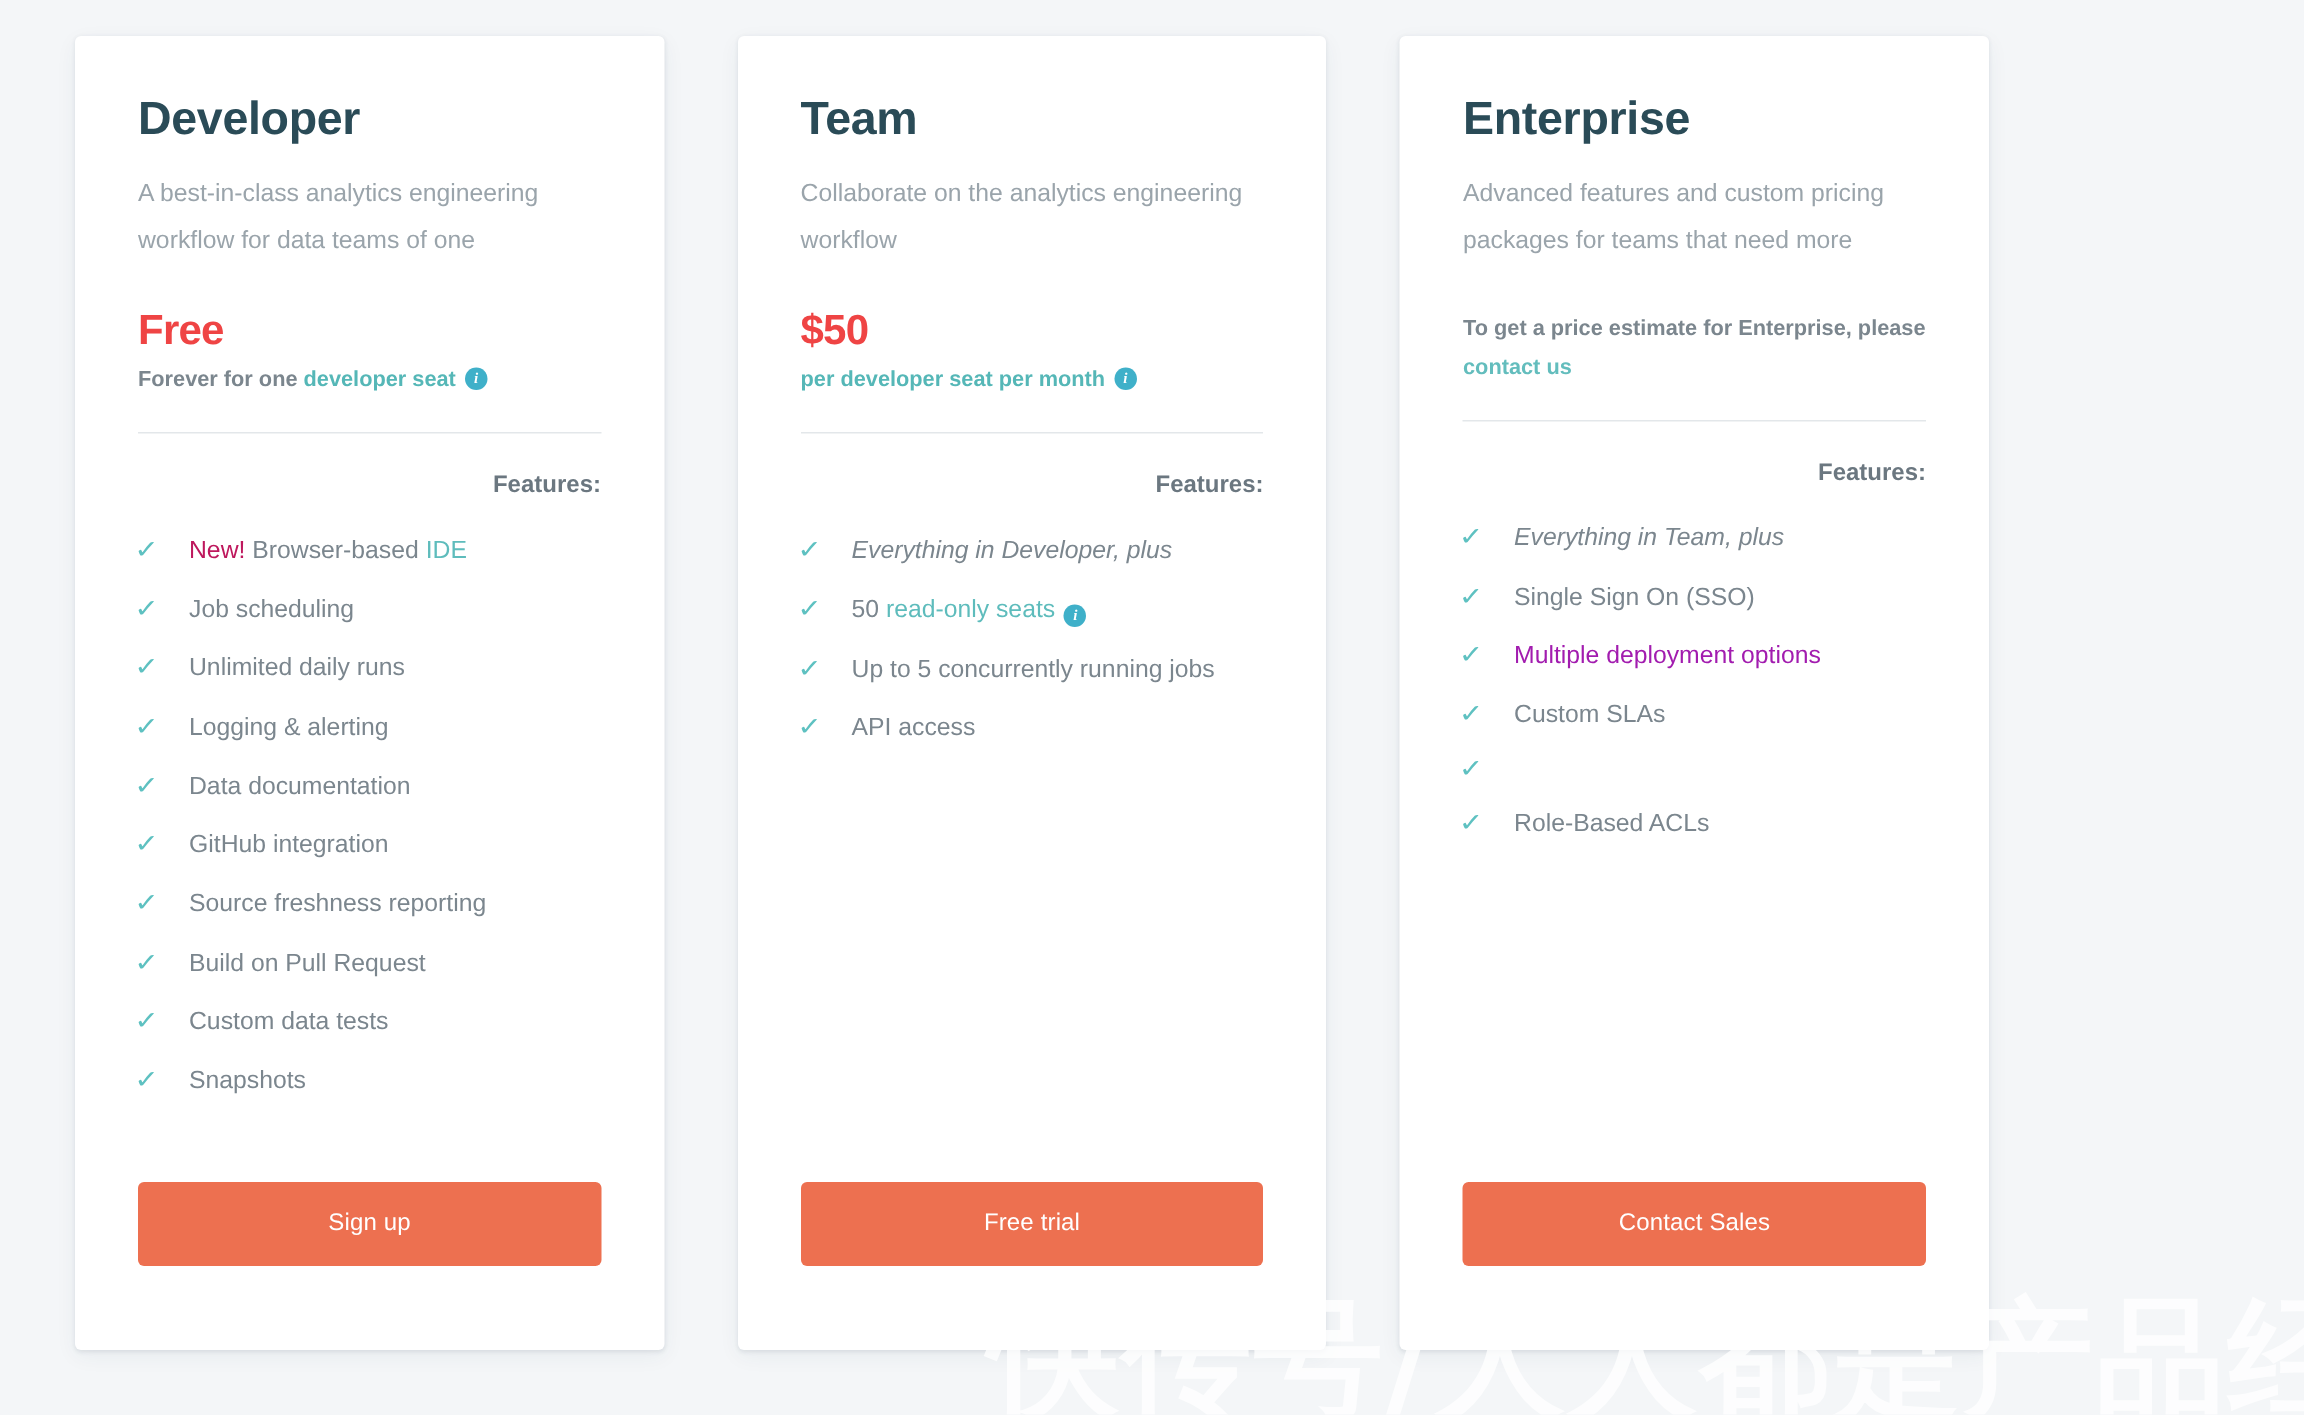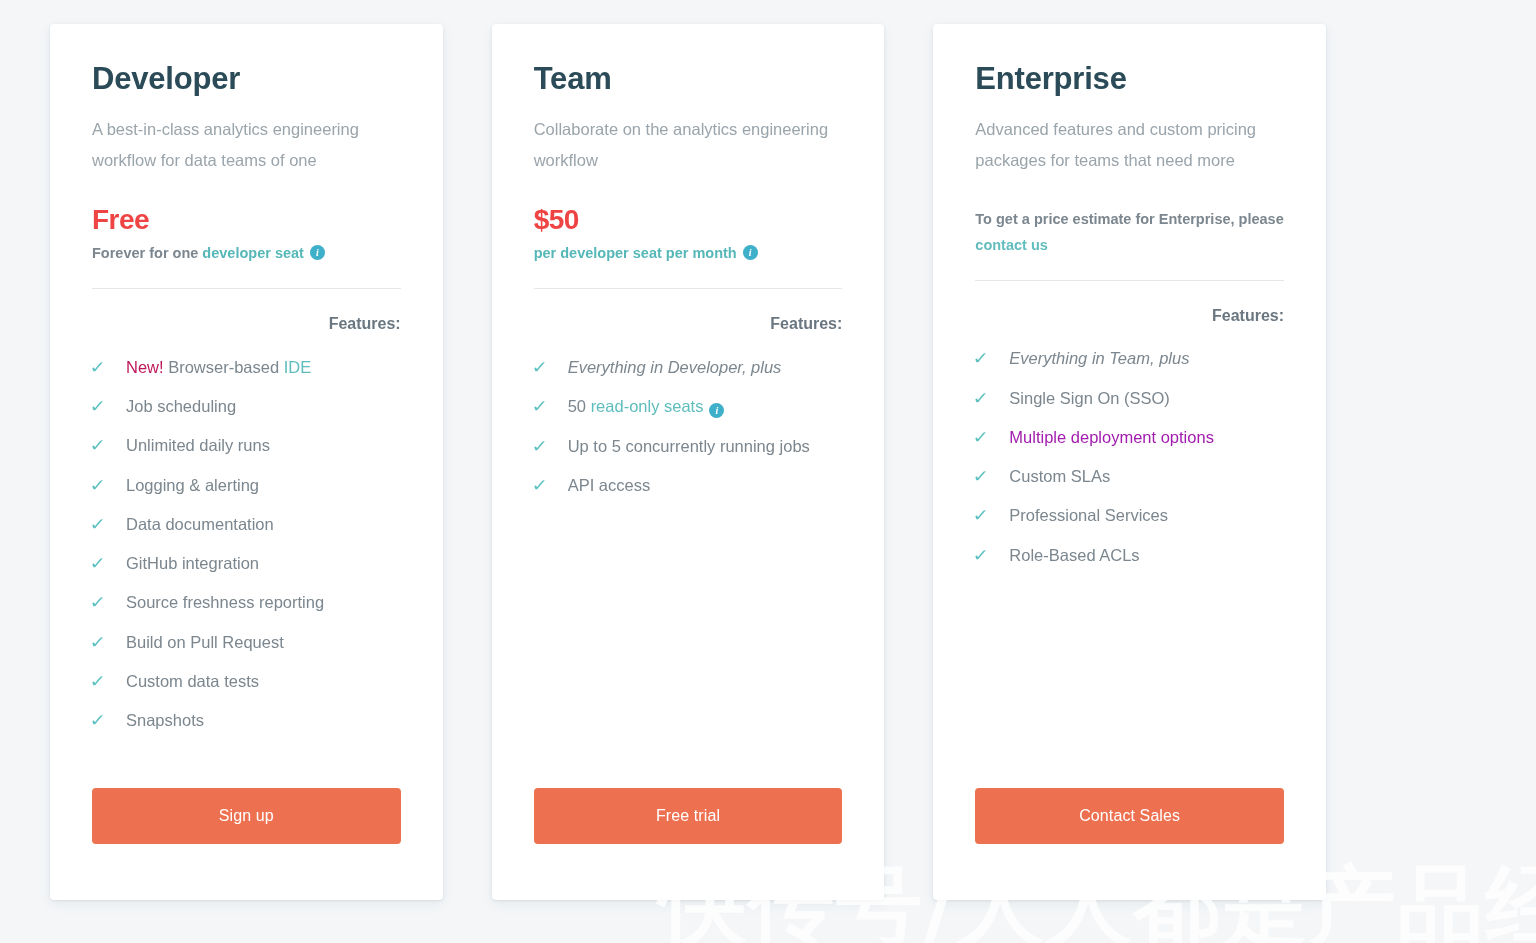--- a/index.html
+++ b/index.html
@@ -314,21 +314,20 @@
       <li class="feature-item">
         <span class="check-icon">✓</span>
         <span class="feature-text teal">Multiple deployment options</span>
       </li>
       <li class="feature-item">
         <span class="check-icon">✓</span>
         <span class="feature-text">Custom SLAs</span>
       </li>
       <li class="feature-item">
         <span class="check-icon">✓</span>
-        <span class="feature-text">Professional Services</span>
       </li>
       <li class="feature-item">
         <span class="check-icon">✓</span>
         <span class="feature-text">Role-Based ACLs</span>
       </li>
     </ul>
 
     <button class="cta-button">Contact Sales</button>
   </div>
 

